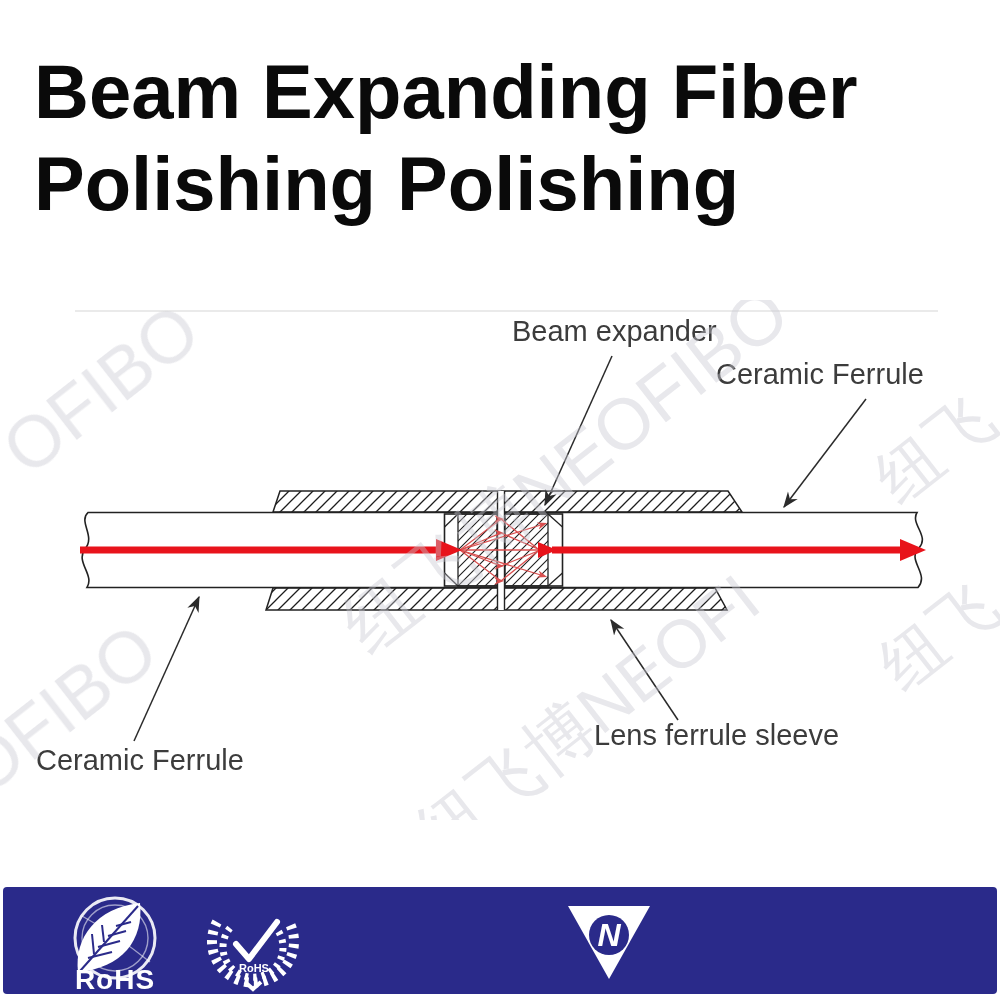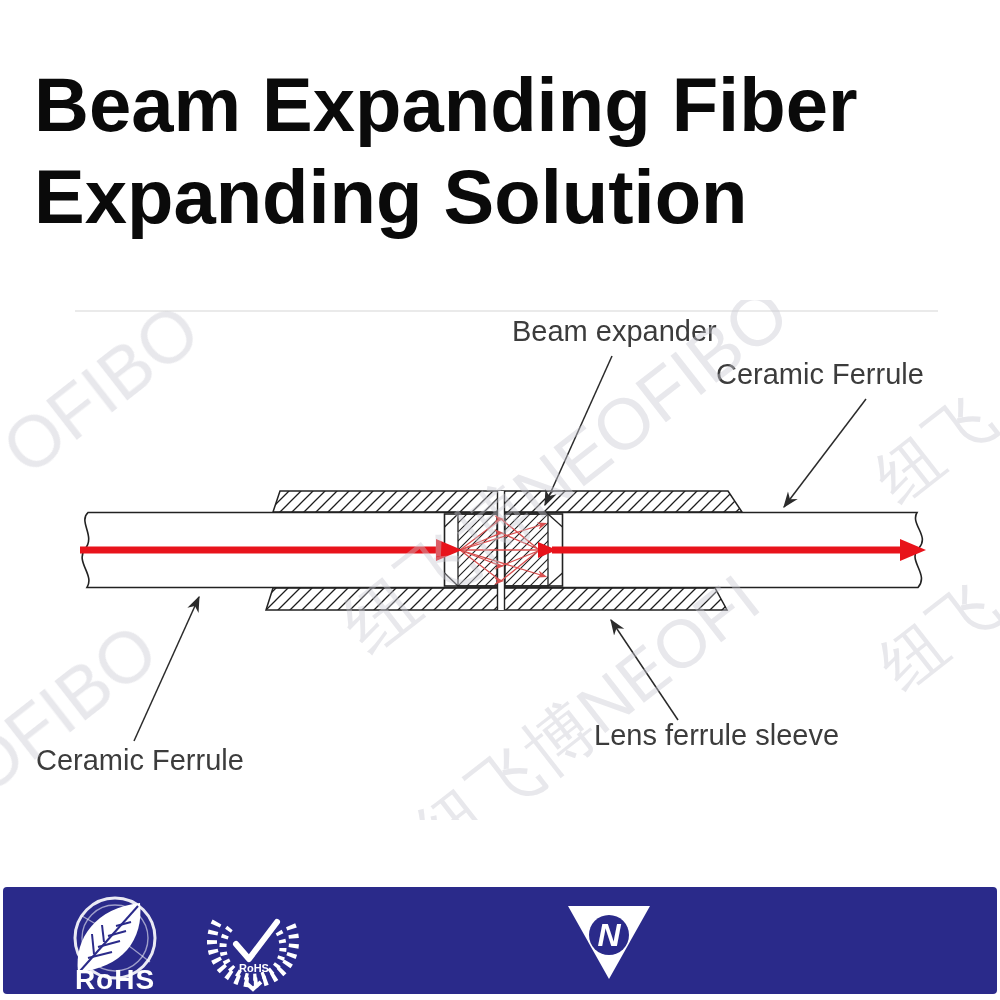--- a/index.html
+++ b/index.html
@@ -1,41 +1,41 @@
 <!DOCTYPE html>
 <html><head>
 <meta charset="utf-8">
 <style>
   * { margin:0; padding:0; box-sizing:border-box; }
   html,body { width:1000px; height:1000px; background:#ffffff; overflow:hidden;
               font-family:"Liberation Sans", sans-serif; }
   .page { position:relative; width:1000px; height:1000px; background:#fff; }
 
   
-  .title { position:absolute; left:34px; top:59px; font-size:76px; line-height:92px;
+  .title { position:absolute; left:34px; top:46px; font-size:76px; line-height:92px;
            font-weight:700; color:#0a0a0a; letter-spacing:0px; }
 
   
   svg.diagram { position:absolute; left:0; top:300px; width:1000px; height:520px; }
   .lbl { font-family:"Liberation Sans", sans-serif; font-size:29px; fill:#3c3c3c; font-weight:400; }
   .wm  { font-family:"Liberation Sans", sans-serif; font-weight:400; }
 
   
   .footer { position:absolute; left:3px; top:887px; width:994px; height:107px;
             background:#2a2a8a; border-radius:4px; }
   .footer svg { position:absolute; }
 </style>
 </head>
 <body>
 
 <div class="page">
 
   <div class="title">
     <div>Beam Expanding Fiber</div>
-    <div>Expanding Solution</div>
+    <div>Polishing Polishing</div>
   </div>
 
   <svg class="diagram" viewBox="0 300 1000 520">
     <defs>
       <pattern id="hatch" width="12" height="12" patternUnits="userSpaceOnUse">
         <path d="M-3,3 L3,-3 M0,12 L12,0 M9,15 L15,9" stroke="#1d1d1d" stroke-width="1.3"></path>
       </pattern>
       <pattern id="hatch2" width="9" height="9" patternUnits="userSpaceOnUse">
         <path d="M-2,2 L2,-2 M0,9 L9,0 M7,11 L11,7" stroke="#1d1d1d" stroke-width="1.1"></path>
       </pattern>

